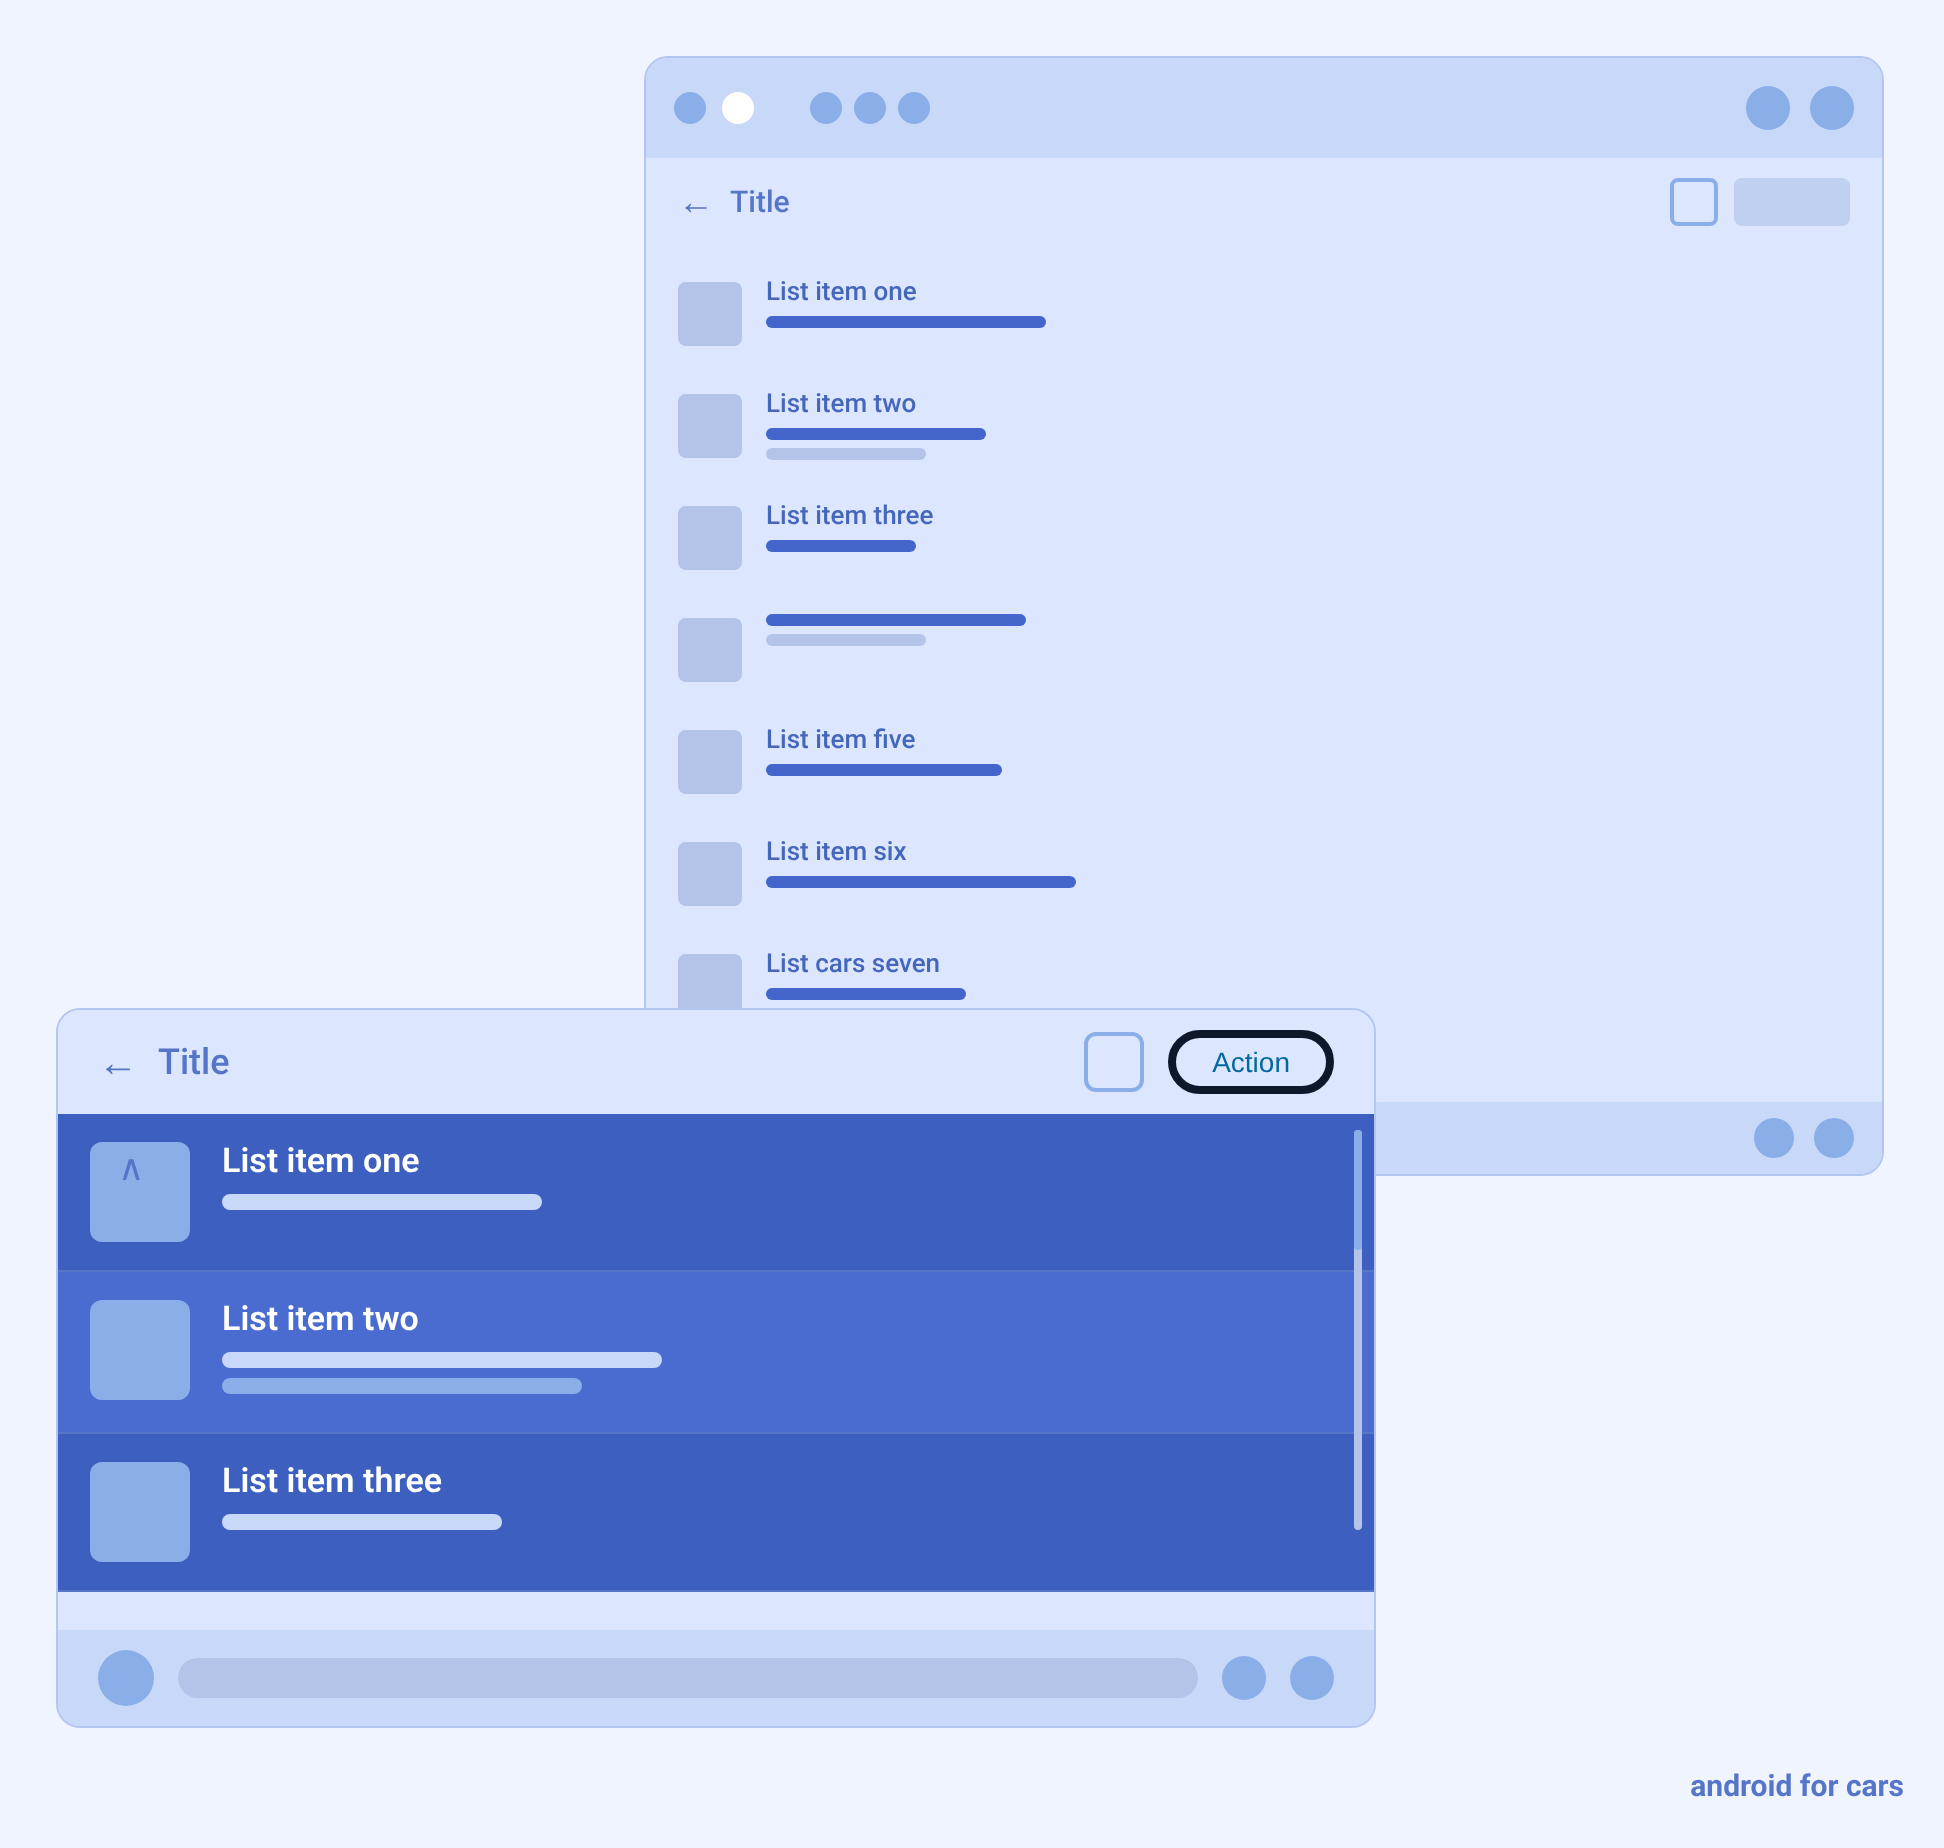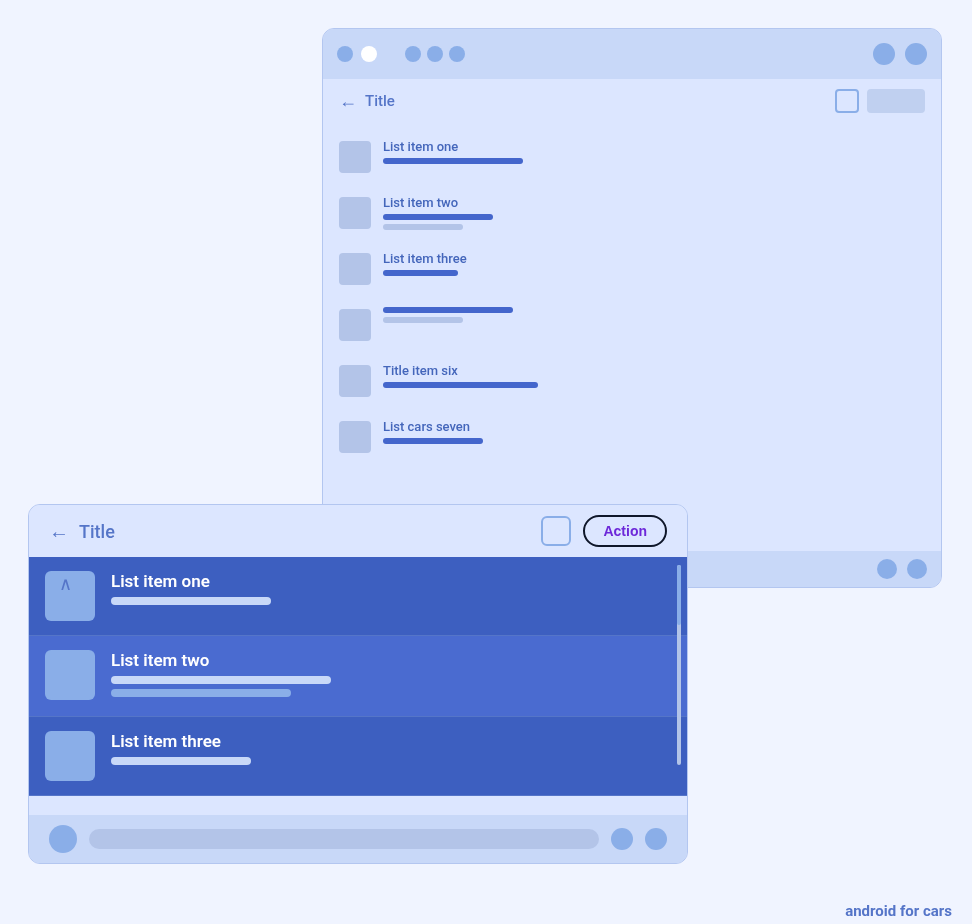--- a/index.html
+++ b/index.html
@@ -116,25 +116,25 @@
     .front-app-bar-right { margin-left: auto; display: flex; gap: 12px; align-items: center; }
     .front-icon-square {
       width: 30px; height: 30px;
       border-radius: 6px;
       border: 2px solid #8aaee8;
     }
     .front-action-btn {
       height: 32px;
       padding: 0 18px;
       border-radius: 16px;
-      border: 2px solid #0f172a;
+      border: 4px solid #0f172a;
       background: transparent;
-      color: #6d28d9;
+      color: #0369a1;
       font-size: 14px;
-      font-weight: 700;
+      font-weight: 400;
       cursor: pointer;
     }
 
     .front-list { padding: 0; }
     .front-list-item {
       display: flex;
       align-items: flex-start;
       padding: 14px 16px;
       gap: 16px;
       background: #3d5fc0;
@@ -220,21 +220,21 @@
       align-items: center;
       padding: 0 14px;
       gap: 10px;
     }
     .back-bottom-right { margin-left: auto; display: flex; gap: 10px; }
     .back-bottom-circle { width: 20px; height: 20px; border-radius: 50%; background: #8aaee8; }
 
     
     .afc-label {
       position: absolute;
-      bottom: 4px;
+      bottom: 22px;
       right: 20px;
       font-size: 15px;
       color: #5575c8;
     }
     .afc-label strong { font-weight: 700; }
   </style>
 </head>
 <body>
 
 <div class="back-window">
@@ -290,25 +290,32 @@
     </div>
 
     <div class="back-list-item">
       <div class="back-thumb"></div>
       <div class="back-item-content">
         <div class="bar" style="width:130px"></div>
         <div class="bar light" style="width:80px"></div>
       </div>
     </div>
 
-
-    <div class="back-list-item">
-      <div class="back-thumb"></div>
-      <div class="back-item-content">
-        <div class="back-item-title">Title item six</div>
+    <div class="back-list-item">
+      <div class="back-thumb"></div>
+      <div class="back-item-content">
+        <div class="back-item-title">List item five</div>
+        <div class="bar" style="width:118px"></div>
+      </div>
+    </div>
+
+    <div class="back-list-item">
+      <div class="back-thumb"></div>
+      <div class="back-item-content">
+        <div class="back-item-title">List item six</div>
         <div class="bar" style="width:155px"></div>
       </div>
     </div>
 
     <div class="back-list-item">
       <div class="back-thumb"></div>
       <div class="back-item-content">
         <div class="back-item-title">List cars seven</div>
         <div class="bar" style="width:100px"></div>
       </div>

